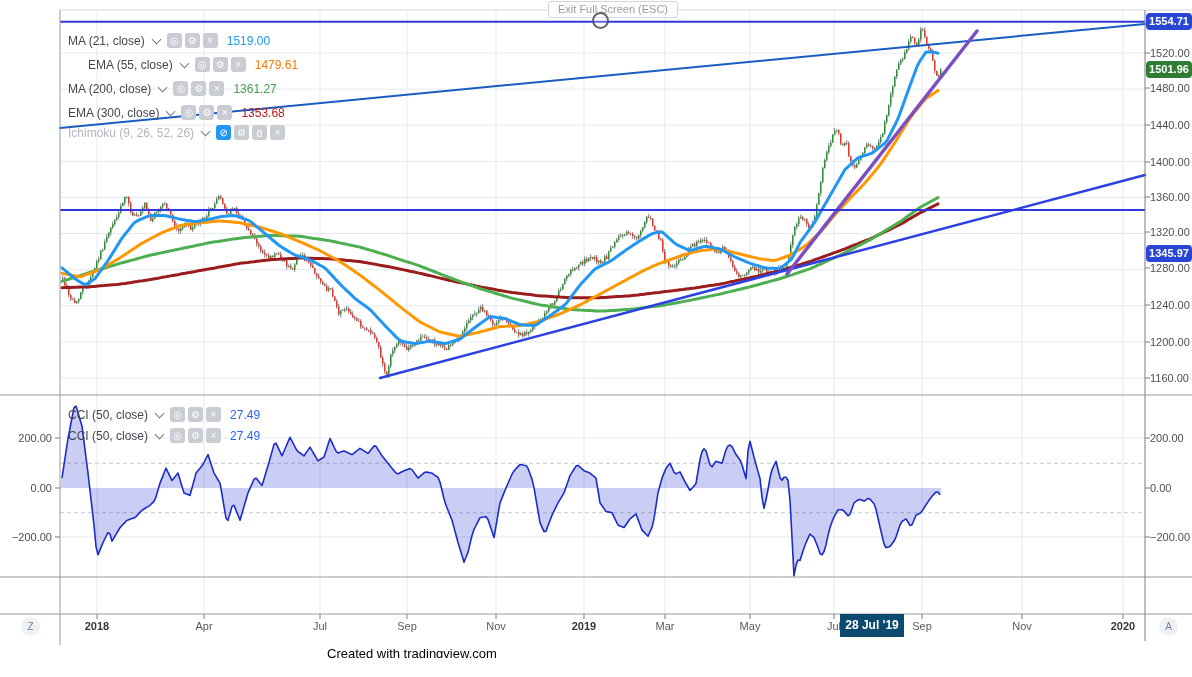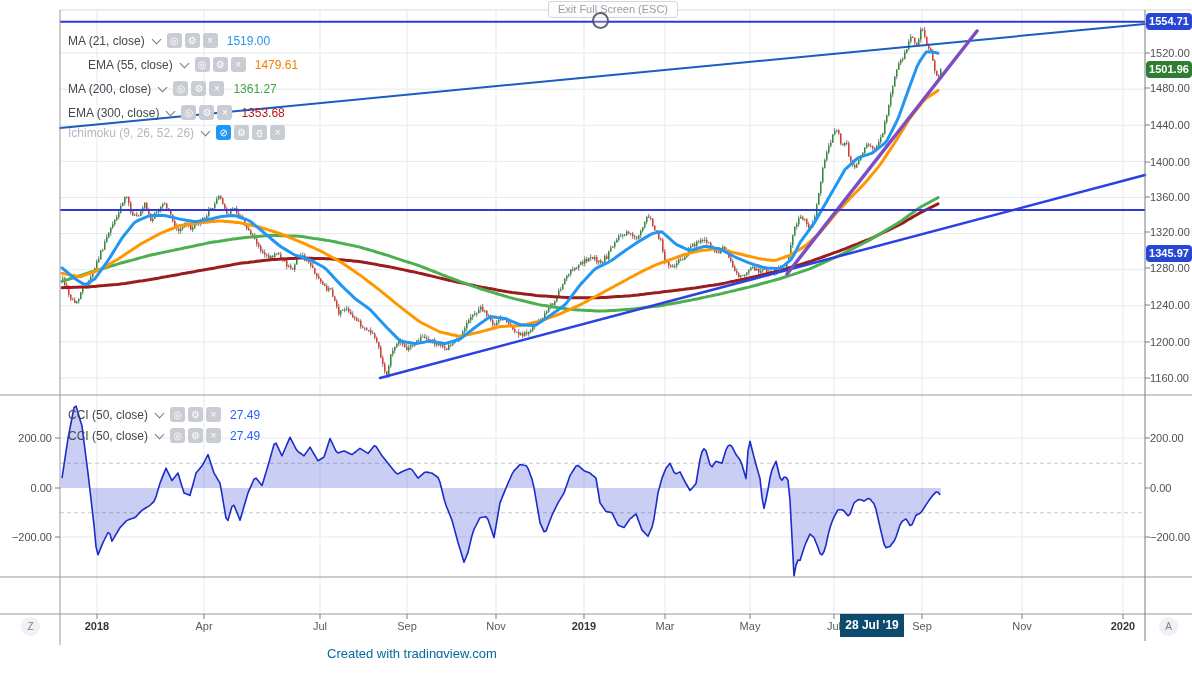--- a/index.html
+++ b/index.html
@@ -35,21 +35,21 @@
   .badge{position:absolute;left:1146px;width:46px;height:17px;color:#fff;font-size:11px;font-weight:bold;
          text-align:center;line-height:17px;border-radius:4px;z-index:20}
   .cci-label-l{position:absolute;width:52px;left:0;text-align:right;font-size:11px;color:#4c4f55}
   .cci-label-r{position:absolute;left:1150px;font-size:11px;color:#4c4f55}
   .time-label{position:absolute;top:620px;width:56px;text-align:center;font-size:11px;color:#56595f}
   .time-label.year{font-weight:bold;color:#35373c}
   #date-badge{position:absolute;left:840px;top:614px;width:64px;height:23px;background:#0c4a6e;color:#fff;
               font-size:12px;font-weight:bold;text-align:center;line-height:23px;z-index:22}
   .corner-btn{position:absolute;width:19px;height:19px;border-radius:50%;background:#eef1f6;color:#7e838c;
               font-size:10px;text-align:center;line-height:19px;z-index:22}
-  #credit{position:absolute;left:327px;top:646px;font-size:13px;color:#0369a1}
+  #credit{position:absolute;left:327px;top:646px;font-size:13px;color:#000000}
 </style>
 </head>
 <body>
 
 <div id="root">
   <svg id="chart-svg" width="1192" height="677" viewBox="0 0 1192 677">
       <defs>
         <clipPath id="cm">
           <rect x="60" y="10" width="1085" height="385"></rect>
         </clipPath>

